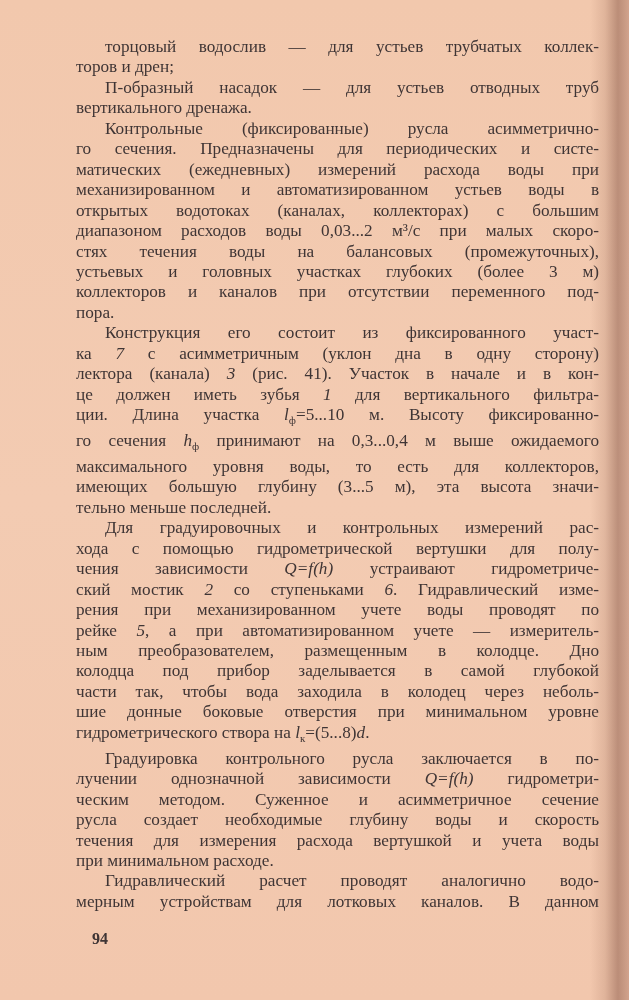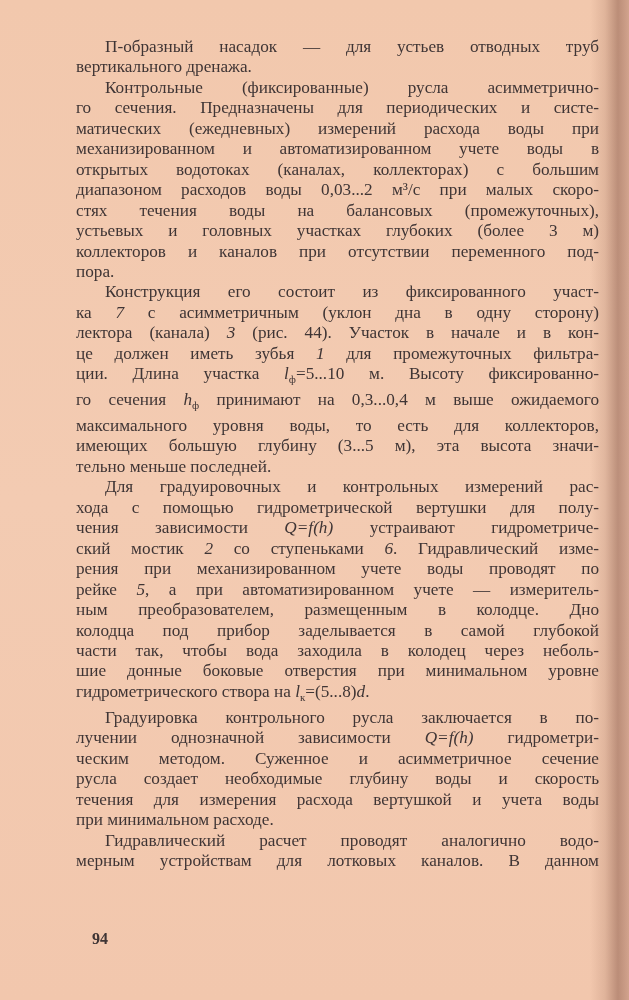--- a/index.html
+++ b/index.html
@@ -31,44 +31,48 @@
     position: absolute; left: 76px; top: 930px;
     font-family: "Liberation Serif", serif; font-size: 16px; font-weight: bold; color: #3f3535; padding-left: 16px;
   }
 </style>
 </head>
 <body>
 
 <div class="page">
   <div class="text">
 
+    <div class="para-block">
+      <span class="line ind">торцовый водослив — для устьев трубчатых коллек-</span>
+      <span class="line last">торов и дрен;</span>
+    </div>
 
     <div class="para-block">
       <span class="line ind">П-образный насадок — для устьев отводных труб</span>
       <span class="line last">вертикального дренажа.</span>
     </div>
 
     <div class="para-block">
       <span class="line ind b">Контрольные (фиксированные) русла асимметрично-</span>
       <span class="line"><span class="b">го сечения.</span><span> Предназначены для периодических и систе-</span></span>
       <span class="line">матических (ежедневных) измерений расхода воды при</span>
-      <span class="line">механизированном и автоматизированном учете воды в</span>
+      <span class="line">механизированном и автоматизированном устьев воды в</span>
       <span class="line">открытых водотоках (каналах, коллекторах) с большим</span>
       <span class="line">диапазоном расходов воды 0,03...2 м³/с при малых скоро-</span>
       <span class="line">стях течения воды на балансовых (промежуточных),</span>
       <span class="line">устьевых и головных участках глубоких (более 3 м)</span>
       <span class="line">коллекторов и каналов при отсутствии переменного под-</span>
       <span class="line last">пора.</span>
     </div>
 
     <div class="para-block">
       <span class="line ind">Конструкция его состоит из фиксированного участ-</span>
       <span class="line"><span>ка </span><span class="i">7</span><span> с асимметричным (уклон дна в одну сторону)</span></span>
-      <span class="line"><span>лектора (канала) </span><span class="i">3</span><span> (рис. 44). Участок в начале и в кон-</span></span>
-      <span class="line"><span>це должен иметь зубья </span><span class="i">1</span><span> для промежуточных фильтра-</span></span>
+      <span class="line"><span>лектора (канала) </span><span class="i">3</span><span> (рис. 41). Участок в начале и в кон-</span></span>
+      <span class="line"><span>це должен иметь зубья </span><span class="i">1</span><span> для вертикального фильтра-</span></span>
       <span class="line"><span>ции. Длина участка </span><span class="i">l</span><sub style="font-size:11px">ф</sub><span>=5...10 м. Высоту фиксированно-</span></span>
       <span class="line"><span>го сечения </span><span class="i">h</span><sub style="font-size:11px">ф</sub><span> принимают на 0,3...0,4 м выше ожидаемого</span></span>
       <span class="line">максимального уровня воды, то есть для коллекторов,</span>
       <span class="line">имеющих большую глубину (3...5 м), эта высота значи-</span>
       <span class="line last">тельно меньше последней.</span>
     </div>
 
     <div class="para-block">
       <span class="line ind">Для градуировочных и контрольных измерений рас-</span>
       <span class="line">хода с помощью гидрометрической вертушки для полу-</span>

